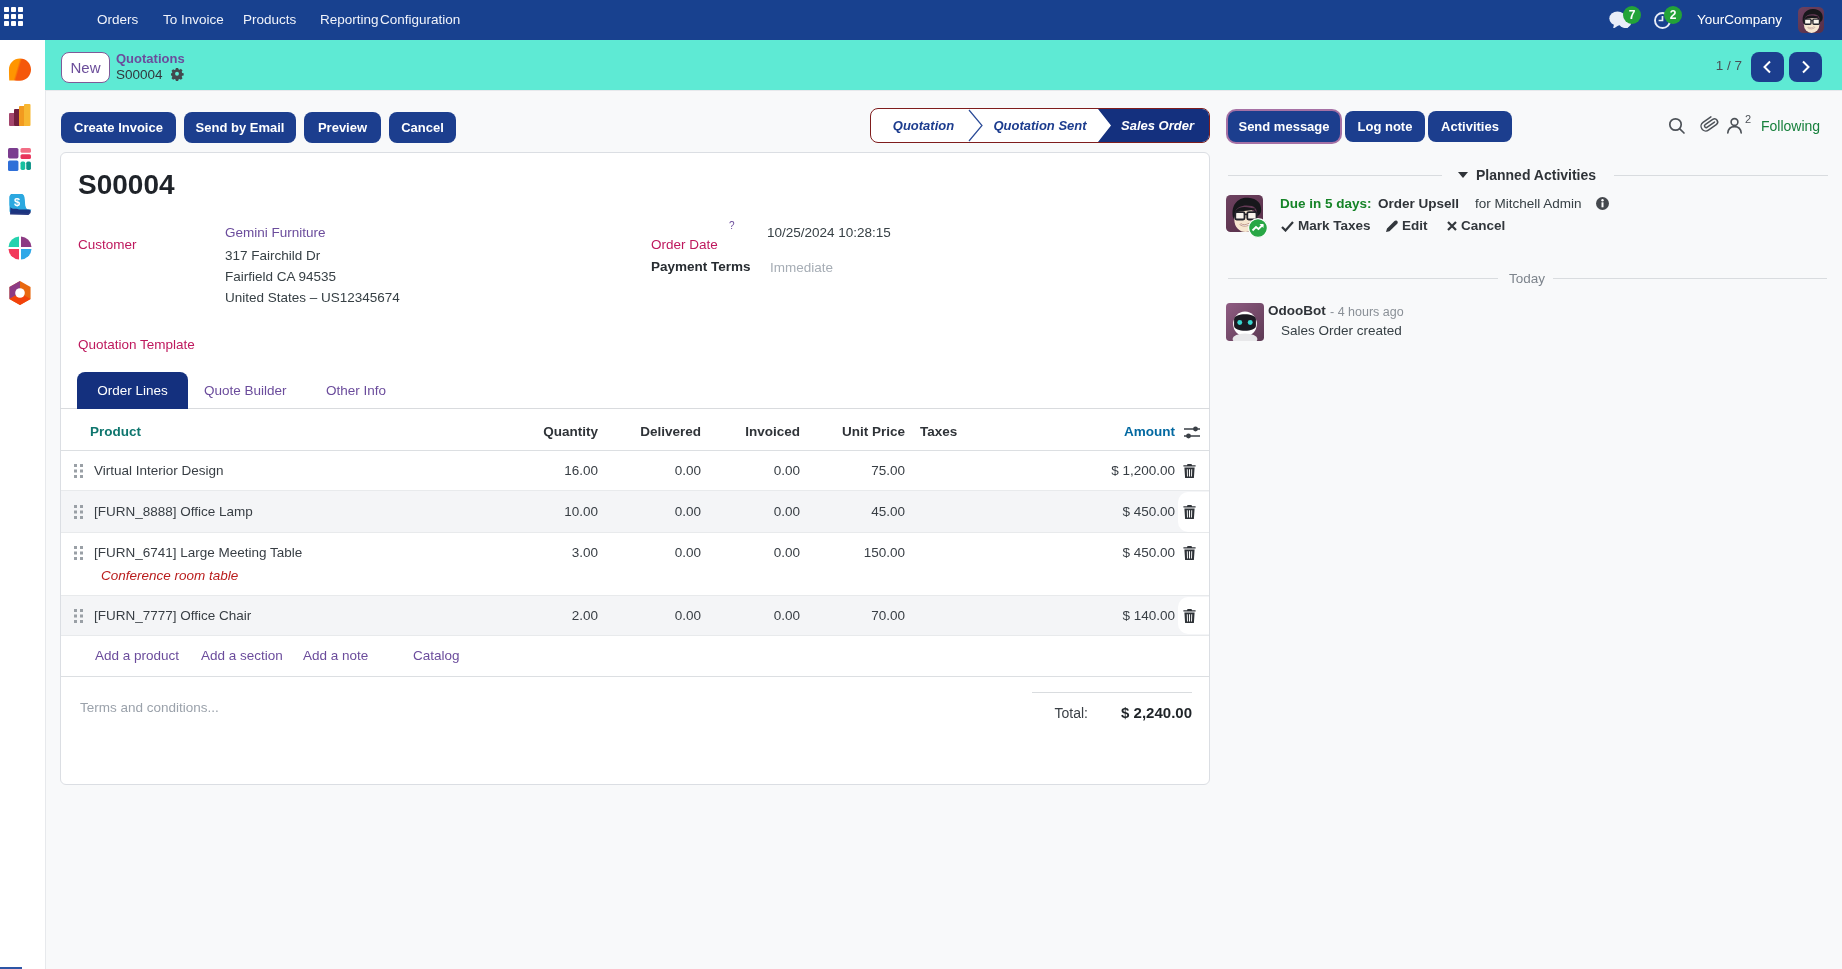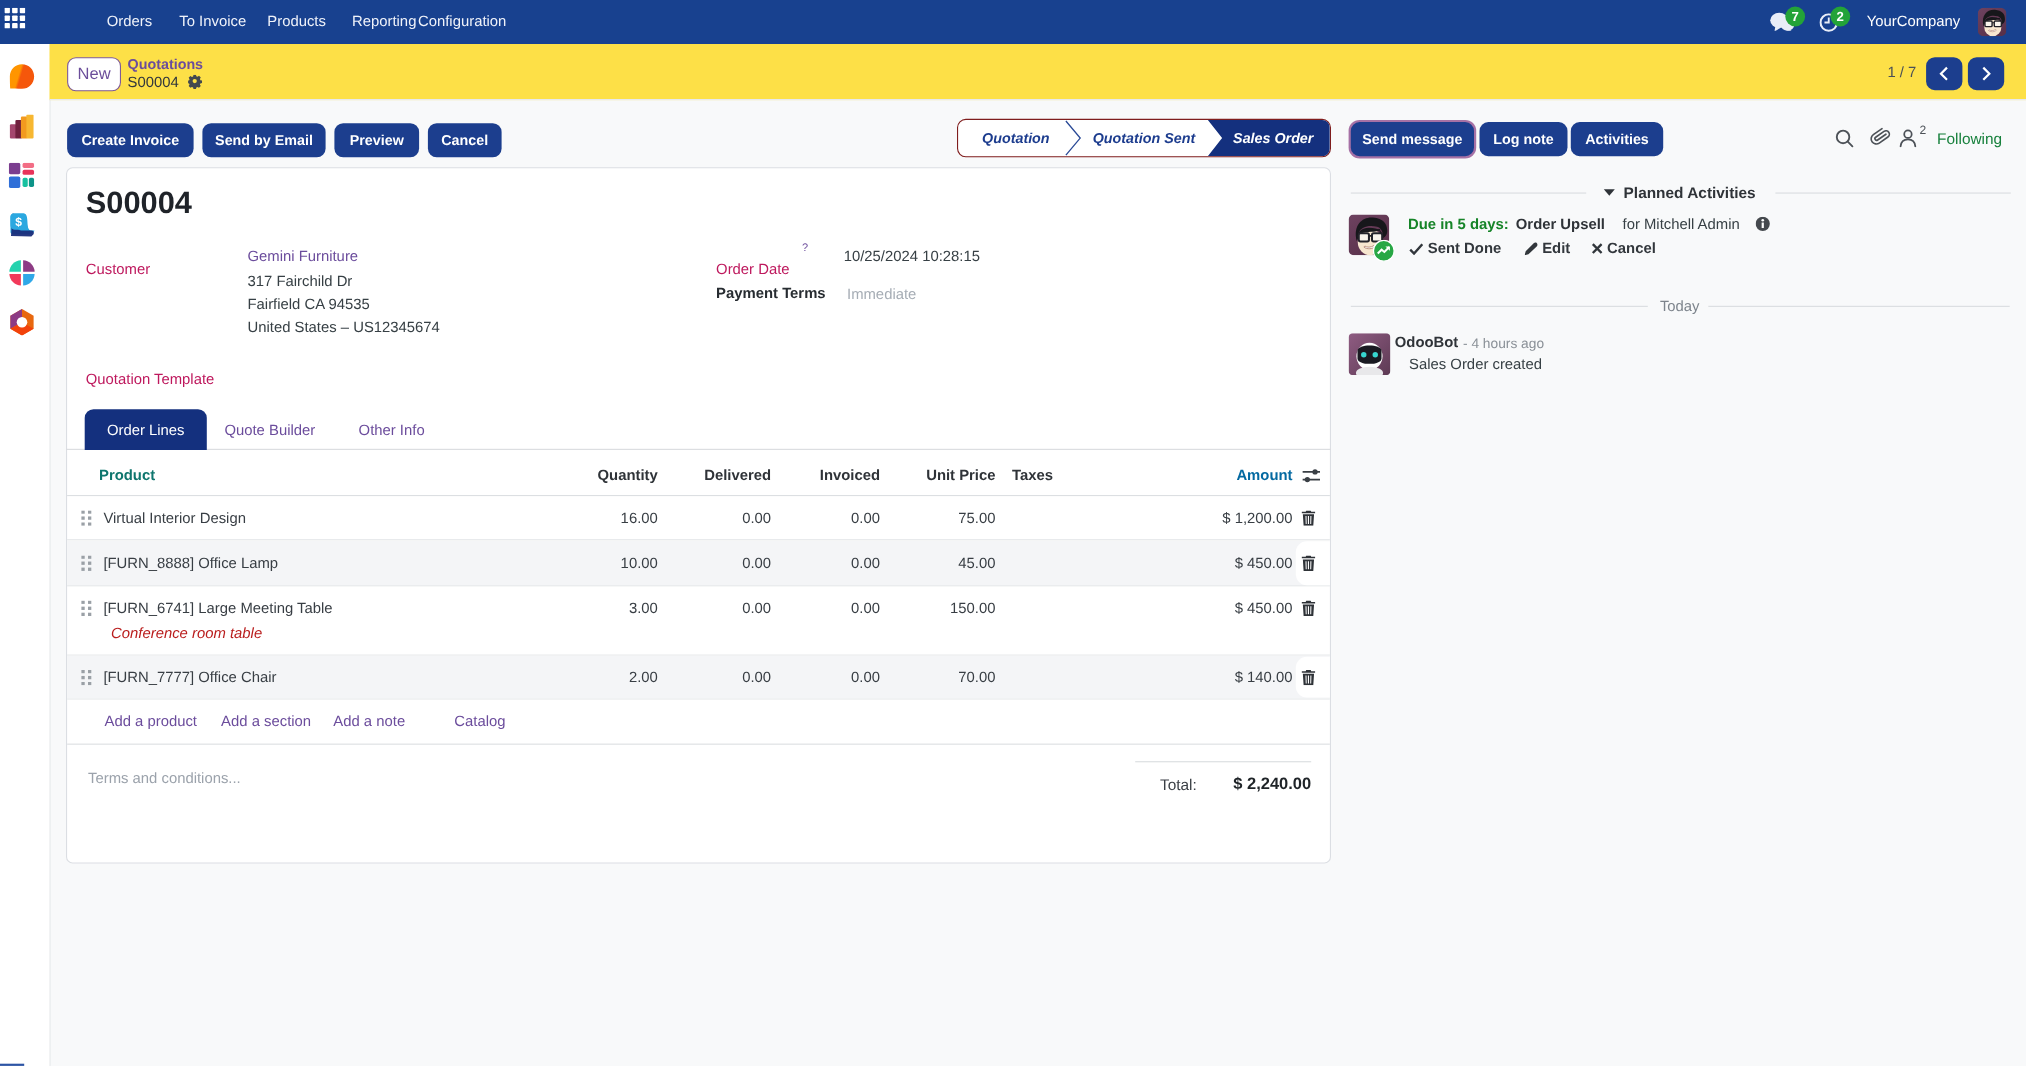--- a/index.html
+++ b/index.html
@@ -13,21 +13,21 @@
 #nav .mi { position:absolute; top:0; line-height:40px; color:#f0f3fa; font-size:13.5px; }
 #nav .right-txt { position:absolute; top:0; line-height:40px; color:#fff; font-size:13.5px; }
 .badge { position:absolute; width:18px; height:18px; border-radius:50%; background:#23a338; color:#fff; font-size:12px; font-weight:bold; text-align:center; line-height:18px; }
 
 
 #sidebar { position:absolute; left:0; top:40px; width:45px; height:929px; background:#fff; }
 #sideline { position:absolute; left:45px; top:91px; width:1px; height:878px; background:#e7e9ec; }
 .appico { position:absolute; left:8px; width:24px; height:24px; }
 
 
-#crumb { position:absolute; left:45px; top:40px; width:1797px; height:51px; background:#fde047; border-bottom:1px solid #e7e9ec; }
+#crumb { position:absolute; left:45px; top:40px; width:1797px; height:51px; background:#5eead4; border-bottom:1px solid #e7e9ec; }
 .btn-new { position:absolute; left:16px; top:12px; width:49px; height:31px; border:1px solid #7f5a98; border-radius:8px; background:#fff; color:#6b4d9a; font-size:15px; text-align:center; line-height:29px; }
 .crumb-l1 { position:absolute; left:71px; top:11px; font-size:13px; font-weight:bold; color:#6b4c9c; }
 .crumb-l2 { position:absolute; left:71px; top:27px; font-size:13.5px; color:#32373d; }
 .pager-txt { position:absolute; left:1666px; top:0; width:36px; height:51px; line-height:51px; text-align:center; font-size:13.5px; color:#4a5056; }
 .pager-btn { position:absolute; top:12px; width:33px; height:30px; background:#1c3e8e; border-radius:8px; }
 
 
 .btn { position:absolute; height:31px; background:#1c3e8e; border-radius:8px; color:#fff; font-size:13px; font-weight:bold; text-align:center; }
 .btn span { line-height:31px; }
 
@@ -390,21 +390,21 @@
 <div class="abs" style="left:1475px;top:196px;font-size:13.5px;color:#374045">for Mitchell Admin</div>
 <svg class="abs" style="left:1596px;top:197px" width="13" height="13" viewBox="0 0 13 13">
   <circle cx="6.5" cy="6.5" r="6.5" fill="#45494e"></circle>
   <rect x="5.5" y="5.3" width="2" height="5" fill="#fff"></rect>
     <circle cx="6.5" cy="3.2" r="1.2" fill="#fff"></circle>
 </svg>
 
 <svg class="abs" style="left:1281px;top:221px" width="13" height="11" viewBox="0 0 13 11">
     <path d="M1 6 L4.5 9.5 L12 1" fill="none" stroke="#32373c" stroke-width="2.2"></path>
   </svg>
-<div class="abs" style="left:1298px;top:218px;font-size:13.5px;font-weight:bold;color:#32373c">Sent Done</div>
+<div class="abs" style="left:1298px;top:218px;font-size:13.5px;font-weight:bold;color:#32373c">Mark Taxes</div>
 <svg class="abs" style="left:1386px;top:220px" width="12" height="12" viewBox="0 0 12 12">
     <path d="M0 12 L1 8.5 L8.5 1 C9.5 0 11 0.5 11.5 1.5 C12 2.3 11.8 3.2 11 4 L3.5 11.2 Z" fill="#32373c"></path>
   </svg>
 <div class="abs" style="left:1402px;top:218px;font-size:13.5px;font-weight:bold;color:#32373c">Edit</div>
 <svg class="abs" style="left:1447px;top:221px" width="10" height="10" viewBox="0 0 10 10">
     <path d="M1 1 L9 9 M9 1 L1 9" stroke="#32373c" stroke-width="2.2"></path>
   </svg>
 <div class="abs" style="left:1461px;top:218px;font-size:13.5px;font-weight:bold;color:#32373c">Cancel</div>
 
 <div class="hline" style="left:1228px;top:278px;width:270px"></div>

